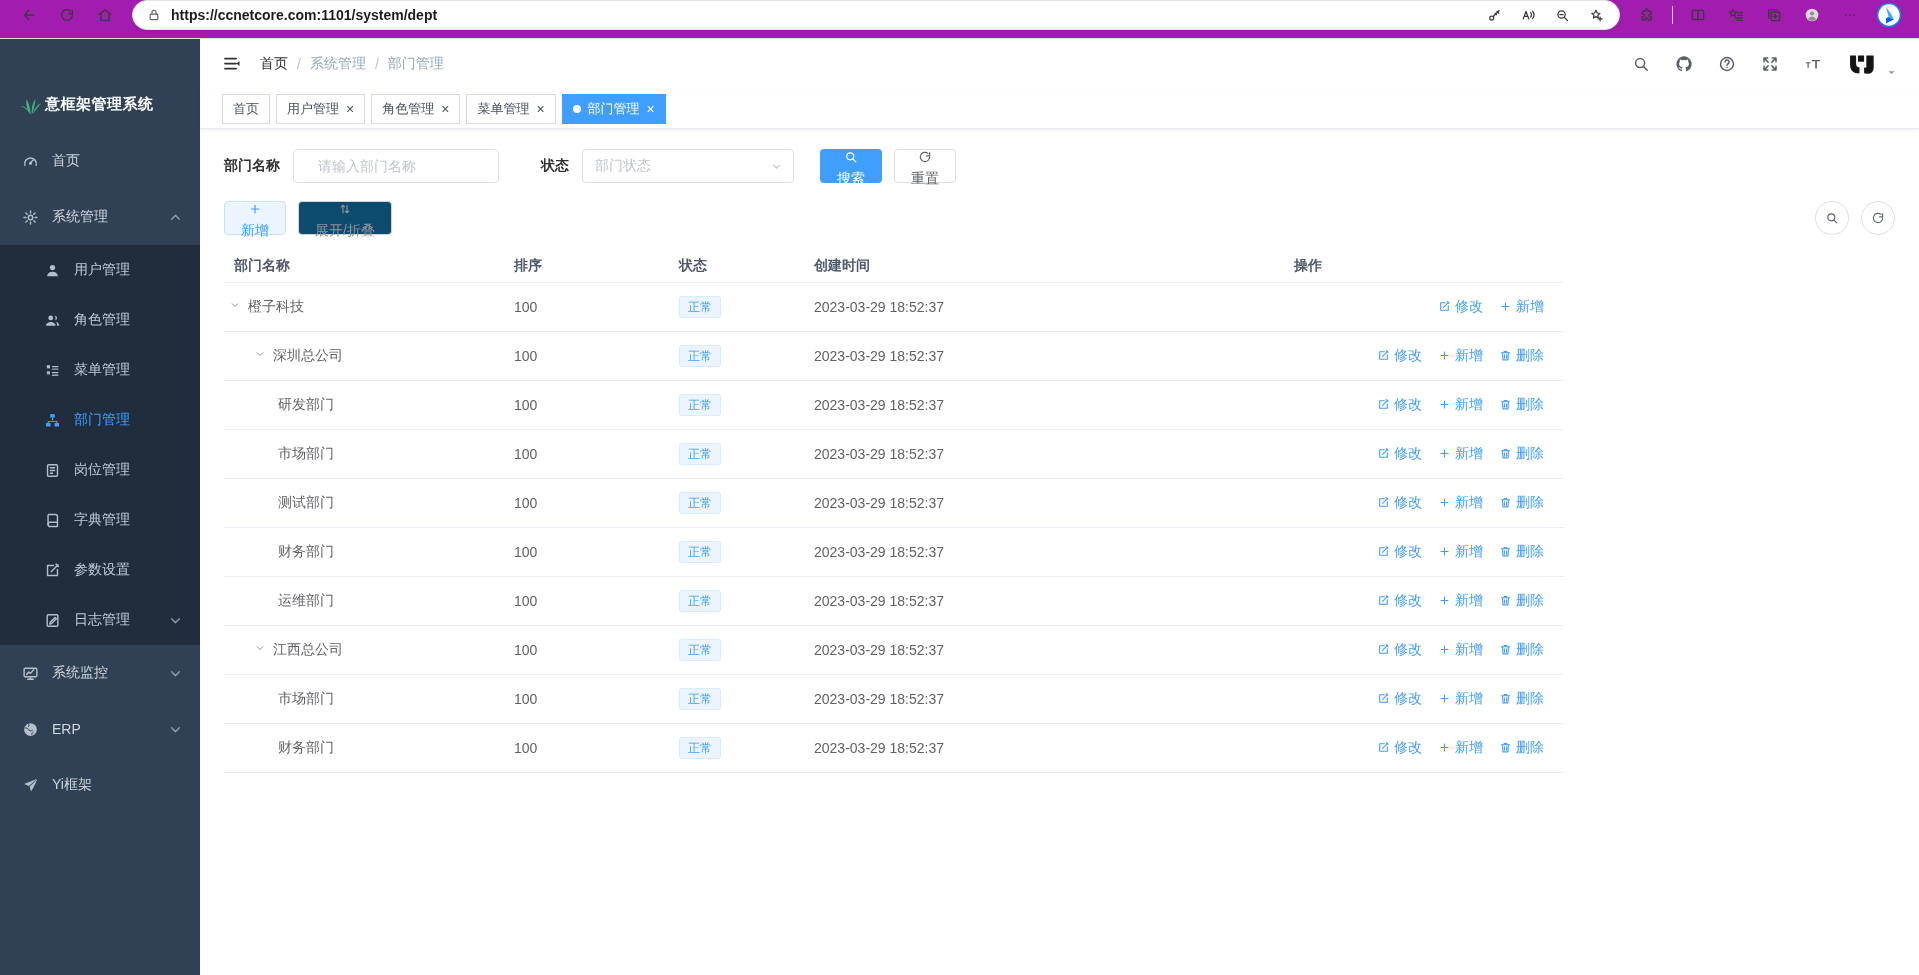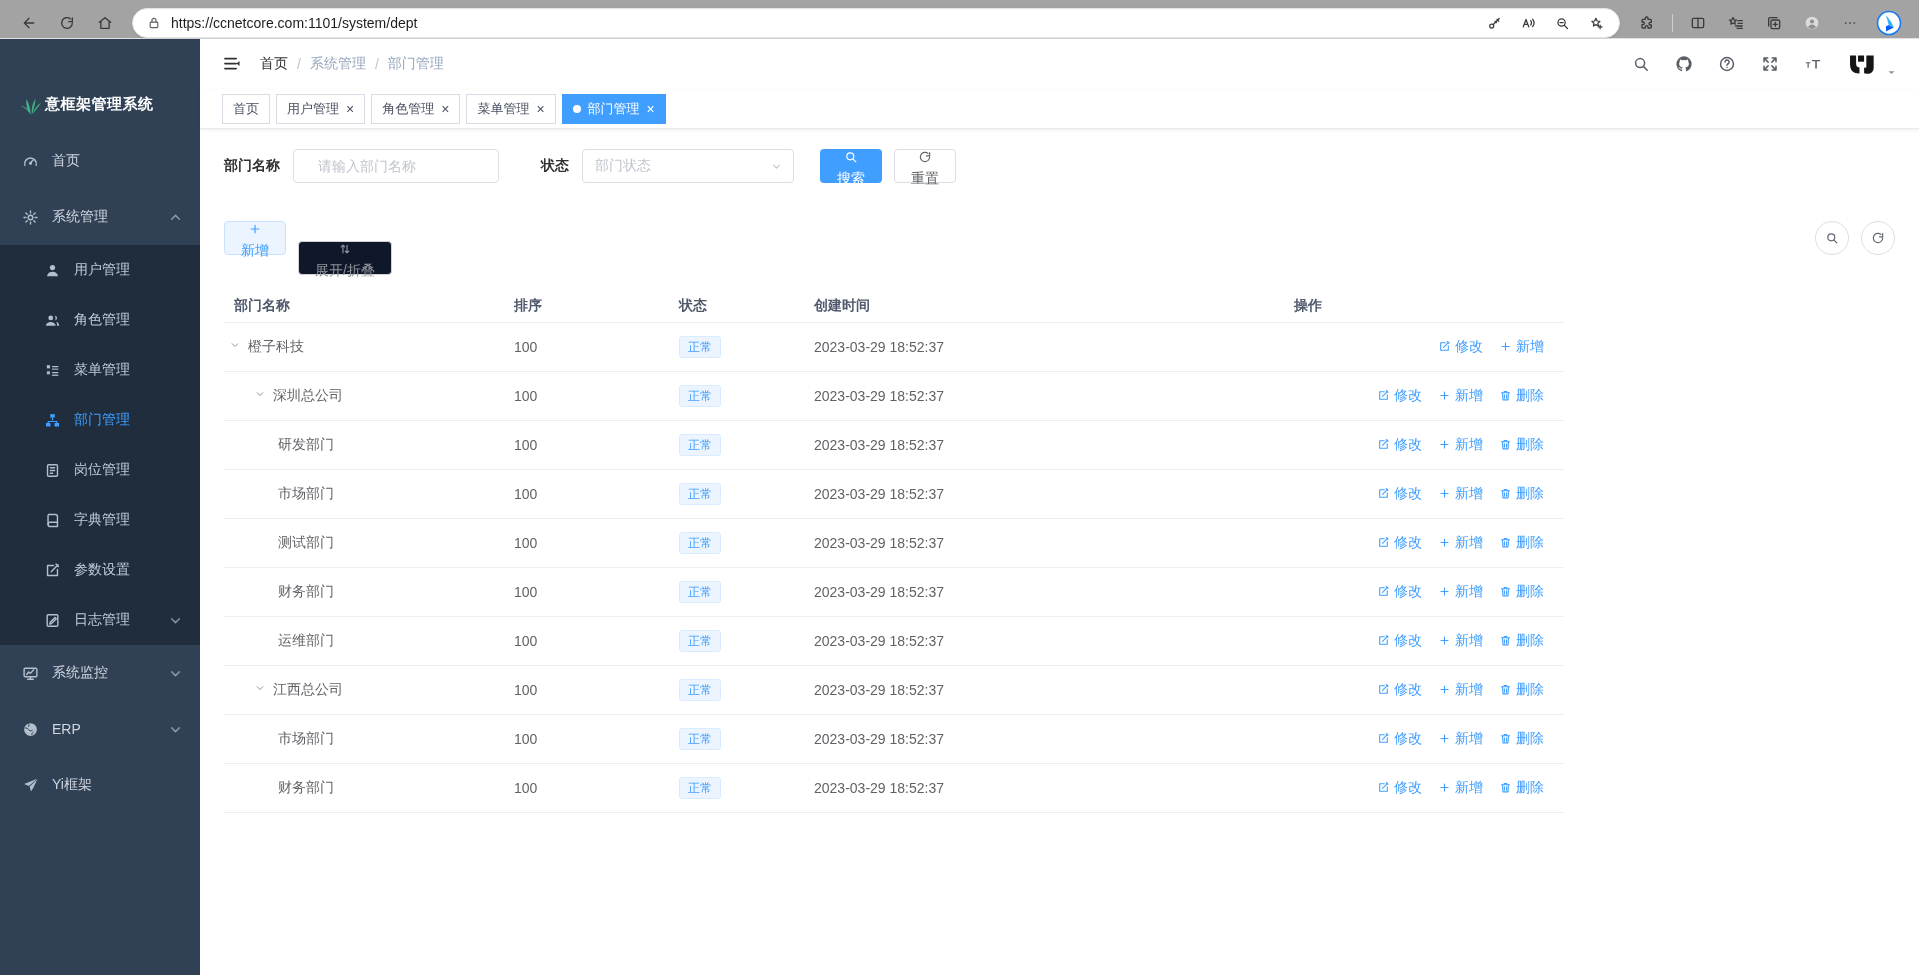--- a/index.html
+++ b/index.html
@@ -2,21 +2,21 @@
 <html><head>
 <meta charset="utf-8">
 <style>
   * { box-sizing: border-box; margin: 0; padding: 0; }
   html,body { width:1919px; height:975px; overflow:hidden; }
   body { font-family:"Liberation Sans","DejaVu Sans",sans-serif; background:#fff; }
   .ic { display:inline-flex; align-items:center; justify-content:center; line-height:0; }
   .ic svg { display:block; }
 
   
-  .browser { height:39px; background:#a3a3a3; border-bottom:1px solid #e1e1e1; display:flex; align-items:flex-end; padding:0 10px; }
+  .browser { height:39px; background:#a21caf; border-bottom:1px solid #e1e1e1; display:flex; align-items:flex-start; padding:0 10px;font-weight:bold; }
   .bgroup { display:flex; align-items:center; }
   .bbtn { width:38px; height:30px; border:none; background:transparent; display:flex; align-items:center; justify-content:center; font-size:16px; color:#3a3a3a; border-radius:4px; cursor:pointer; }
   .urlbar { flex:1; height:30px; margin:0 8px; background:#fff; border:1px solid #e4e4e4; box-shadow:0 1px 3px rgba(0,0,0,.10); border-radius:15px; display:flex; align-items:center; padding:0 6px 0 14px; min-width:0; }
   .lockic { font-size:14px; color:#5f6368; margin-right:10px; }
   .url-text { flex:1; font-size:14px; color:#1d1d1d; white-space:nowrap; overflow:hidden; }
   .addrbtn { width:34px; height:26px; font-size:15px; }
   .divider { width:1px; height:18px; background:#cfcfcf; margin:0 6px; display:inline-block; }
   .bingbtn { width:40px; font-size:26px; }
 
   
@@ -62,21 +62,21 @@
   .flabel.second { margin-left:42px; }
   .finput { width:206px; height:34px; border:1px solid #dcdfe6; border-radius:4px; padding:0 24px; font-size:14px; color:#606266; font-family:inherit; outline:none; }
   .finput::placeholder { color:#c0c4cc; }
   .fsel { width:212px; height:34px; border:1px solid #dcdfe6; border-radius:4px; display:flex; align-items:center; justify-content:space-between; padding:0 10px 0 12px; font-size:14px; color:#c0c4cc; cursor:pointer; }
   .fsel .ic { font-size:13px; color:#c0c4cc; }
   .btn { height:34px; border-radius:4px; display:inline-flex; align-items:center; gap:6px; font-size:14px; padding:0 16px; cursor:pointer; border:1px solid transparent; font-family:inherit;flex-direction:column; }
   .btn .ic { font-size:14px; }
   .btn-primary { background:#409eff; color:#fff; margin-left:26px; }
   .btn-default { background:#fff; border-color:#dcdfe6; color:#606266; margin-left:12px; }
   .btn-plain { background:#ecf5ff; border-color:#c6e2ff; color:#409eff; }
-  .btn-info { background:#0f172a; border-color:#d3d4d6; color:#909399; margin-left:12px;margin-top:40px; }
+  .btn-info { background:#0c4a6e; border-color:#d3d4d6; color:#909399; margin-left:12px; }
   .toolbar { display:flex; align-items:center; margin-bottom:16px; }
   .circles { margin-left:auto; display:flex; gap:12px; }
   .cbtn { width:34px; height:34px; border-radius:50%; border:1px solid #dcdfe6; background:#fff; display:flex; align-items:center; justify-content:center; color:#5f6470; font-size:14px; cursor:pointer; }
 
   
   table { border-collapse:collapse; table-layout:fixed; width:1340px; font-size:14px; }
   th { font-weight:700; color:#50596c; text-align:left; padding:6px 0 7px 10px; border-bottom:1px solid #ebeef5; }
   th.c-act { }
   td { padding:13px 0 13px 10px; border-bottom:1px solid #ebeef5; color:#606266; }
   td.c-act { text-align:right; padding-right:20px; }

